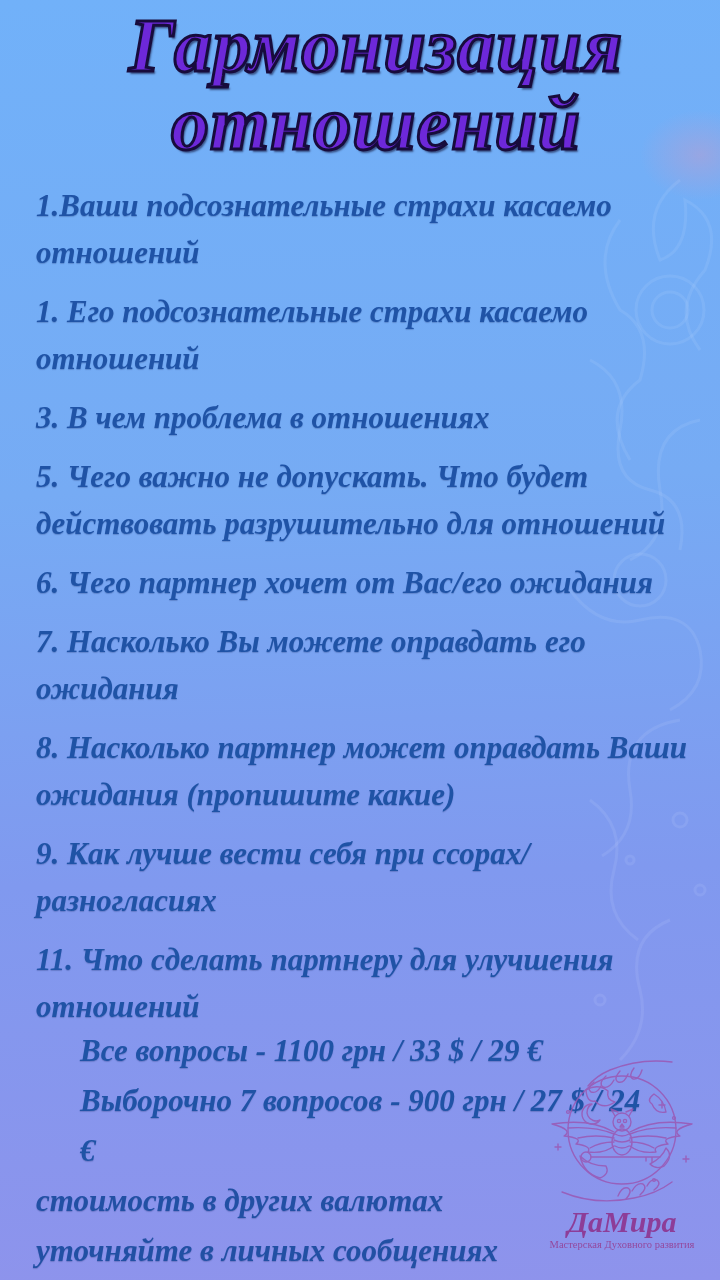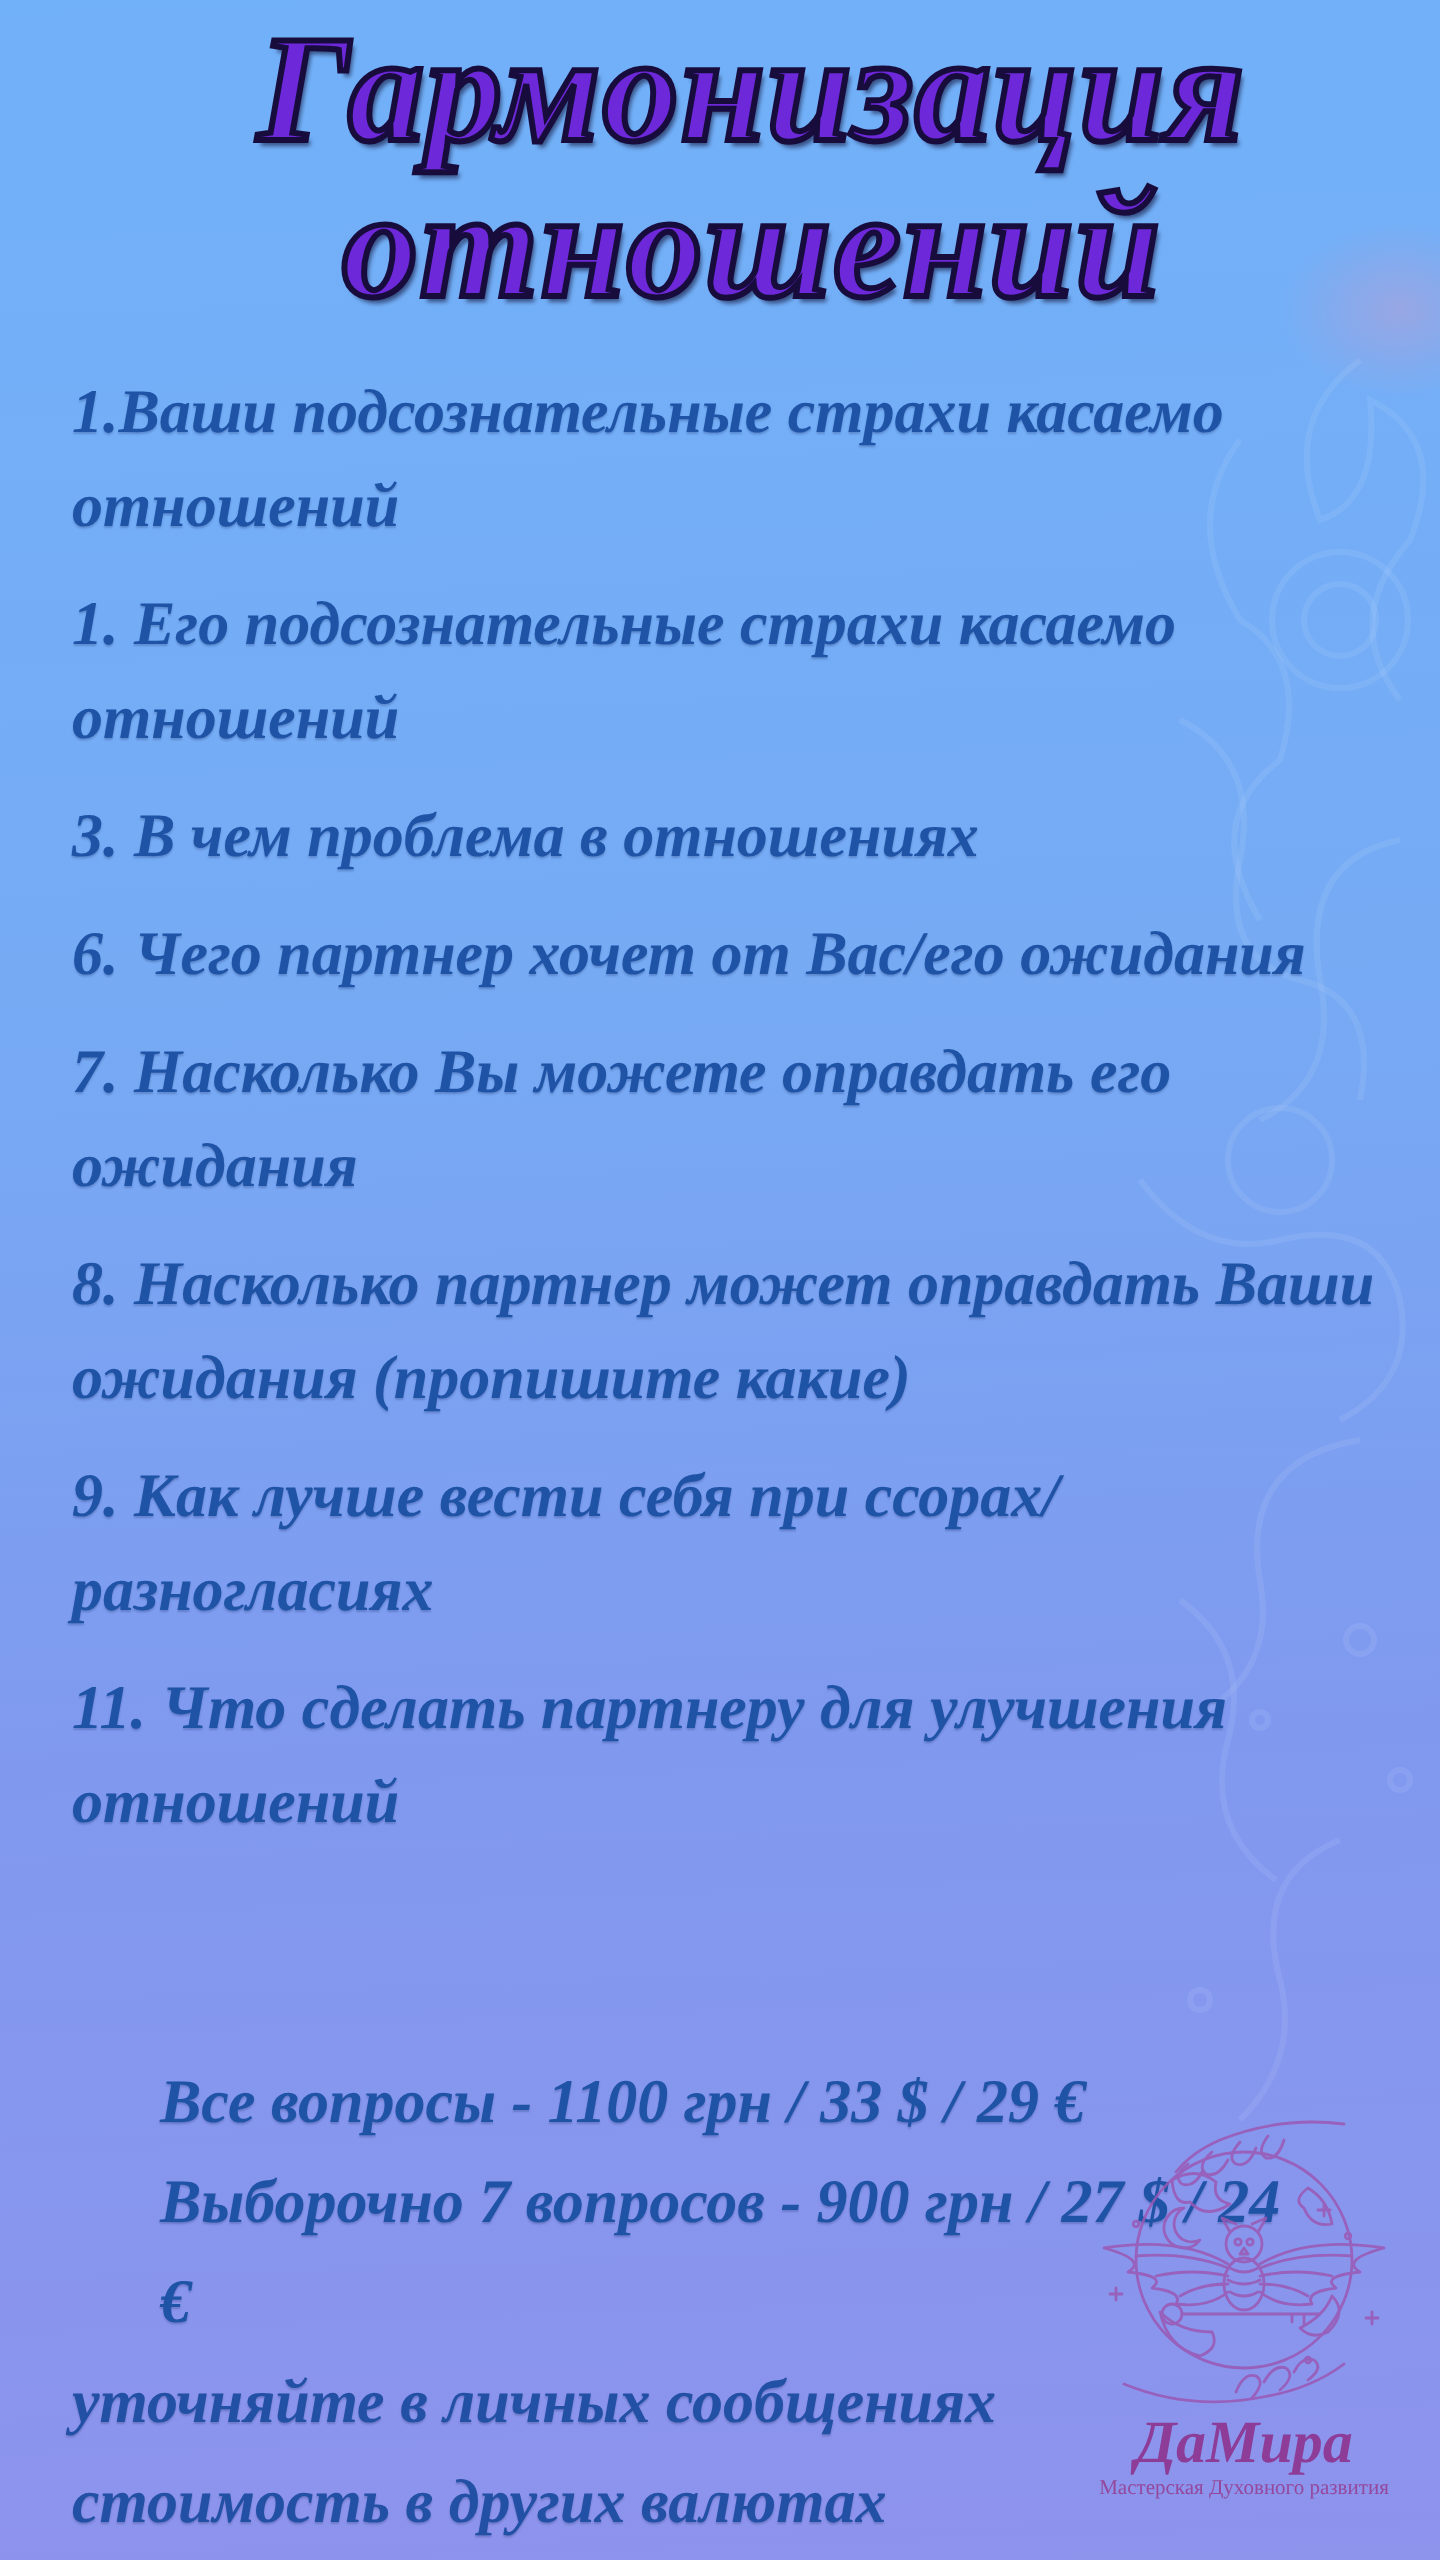--- a/index.html
+++ b/index.html
@@ -106,37 +106,39 @@
   <div>Гармонизация</div>
   <div>отношений</div>
 </div>
 
 <ul class="qlist">
   <li>1.Ваши подсознательные страхи касаемо
 отношений</li>
   <li>1. Его подсознательные страхи касаемо
 отношений</li>
   <li>3. В чем проблема в отношениях</li>
+  <li>5. Чего важно не допускать. Что будет
+действовать разрушительно для отношений</li>
   <li>6. Чего партнер хочет от Вас/его ожидания</li>
   <li>7. Насколько Вы можете оправдать его ожидания</li>
   <li>8. Насколько партнер может оправдать Ваши
 ожидания (пропишите какие)</li>
   <li>9. Как лучше вести себя при ссорах/разногласиях</li>
   <li>11. Что сделать партнеру для улучшения
 отношений</li>
 </ul>
 
 <div class="pricing">
   <div>Все вопросы - 1100 грн / 33 $ / 29 €</div>
   <div>Выборочно 7 вопросов - 900 грн / 27 $ / 24 €</div>
 </div>
 
 <div class="footer-note">
+  <div>стоимость в других валютах</div>
   <div>уточняйте в личных сообщениях</div>
-  <div>стоимость в других валютах</div>
 </div>
 
 <div class="logo">
   <svg class="emblem" width="176" height="146" viewBox="0 0 176 146" xmlns="http://www.w3.org/2000/svg">
     <g fill="none" stroke="#9a58b4" stroke-width="1.4" stroke-linecap="round" stroke-linejoin="round">
 
       <path d="M138,2 Q106,-2 76,10 Q62,16 54,26"></path>
       <path d="M60,22 q-8,6 -3,10 q6,2 10,-6"></path>
       <path d="M72,16 q-8,7 -3,11 q6,2 11,-7"></path>
       <path d="M86,11 q-7,8 -2,11 q6,2 10,-8"></path>

